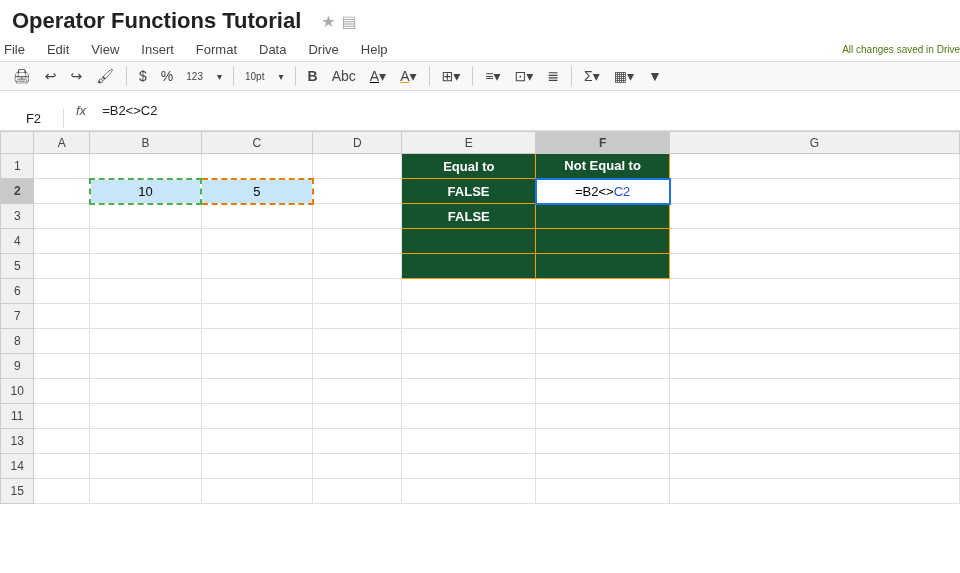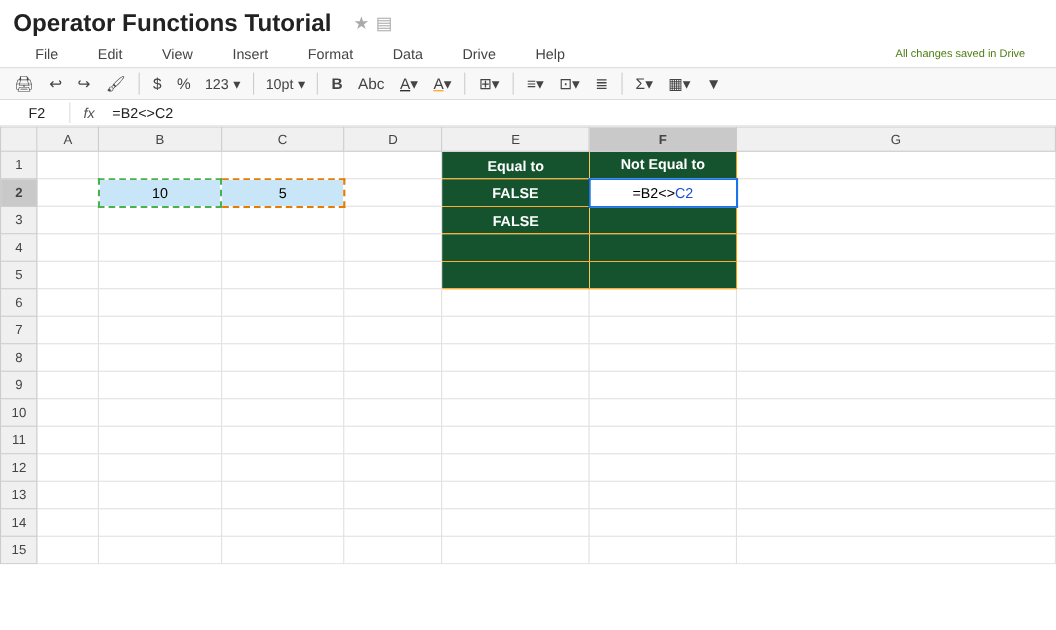--- a/index.html
+++ b/index.html
@@ -25,22 +25,22 @@
     .title-icon {
       color: #aaa;
       font-size: 16px;
       cursor: pointer;
     }
 
     
     #menu-bar {
       display: flex;
       align-items: center;
-      padding: 2px 28px;
-      gap: 28px;
+      padding: 2px 0;
+      gap: 14px;
       font-size: 13px;
       color: #444;
     }
     .menu-item {
       cursor: pointer;
       padding: 2px 4px;
       border-radius: 3px;
     }
     #save-status {
       margin-left: auto;
@@ -73,25 +73,25 @@
       width: 1px;
       height: 20px;
       background: #ccc;
       margin: 0 3px;
     }
     .toolbar-dropdown {
       background: none;
       border: none;
       cursor: pointer;
       padding: 2px 4px;
-      font-size: 13px;
+      font-size: 10px;
       color: #444;
       display: flex;
       align-items: center;
-      gap: 4px;
+      gap: 14px;
       border-radius: 3px;
     }
     .bold-btn { font-weight: bold; font-size: 14px; }
 
     
     #formula-bar {
       display: flex;
       align-items: center;
       border-bottom: 1px solid #ddd;
       padding: 2px 4px;
@@ -113,20 +113,21 @@
       padding: 2px 4px;
       color: #222;
     }
     #cell-ref {
       min-width: 60px;
       text-align: center;
       font-size: 13px;
       border-right: 1px solid #ddd;
       padding: 2px 6px;
       color: #222;
+      margin-top: 16px;
     }
 
     
     #spreadsheet {
       display: flex;
       flex-direction: column;
       flex: 1;
       overflow: hidden;
     }
     #sheet-container {
@@ -460,30 +461,20 @@
           <td class="row-num">11</td>
           <td class="cell"></td>
           <td class="cell"></td>
           <td class="cell"></td>
           <td class="cell"></td>
           <td class="cell"></td>
           <td class="cell"></td>
           <td class="cell"></td>
         </tr>
         <tr>
-          <td class="row-num">12</td>
-          <td class="cell"></td>
-          <td class="cell"></td>
-          <td class="cell"></td>
-          <td class="cell"></td>
-          <td class="cell"></td>
-          <td class="cell"></td>
-          <td class="cell"></td>
-        </tr>
-        <tr>
           <td class="row-num">13</td>
           <td class="cell"></td>
           <td class="cell"></td>
           <td class="cell"></td>
           <td class="cell"></td>
           <td class="cell"></td>
           <td class="cell"></td>
           <td class="cell"></td>
         </tr>
         <tr>

